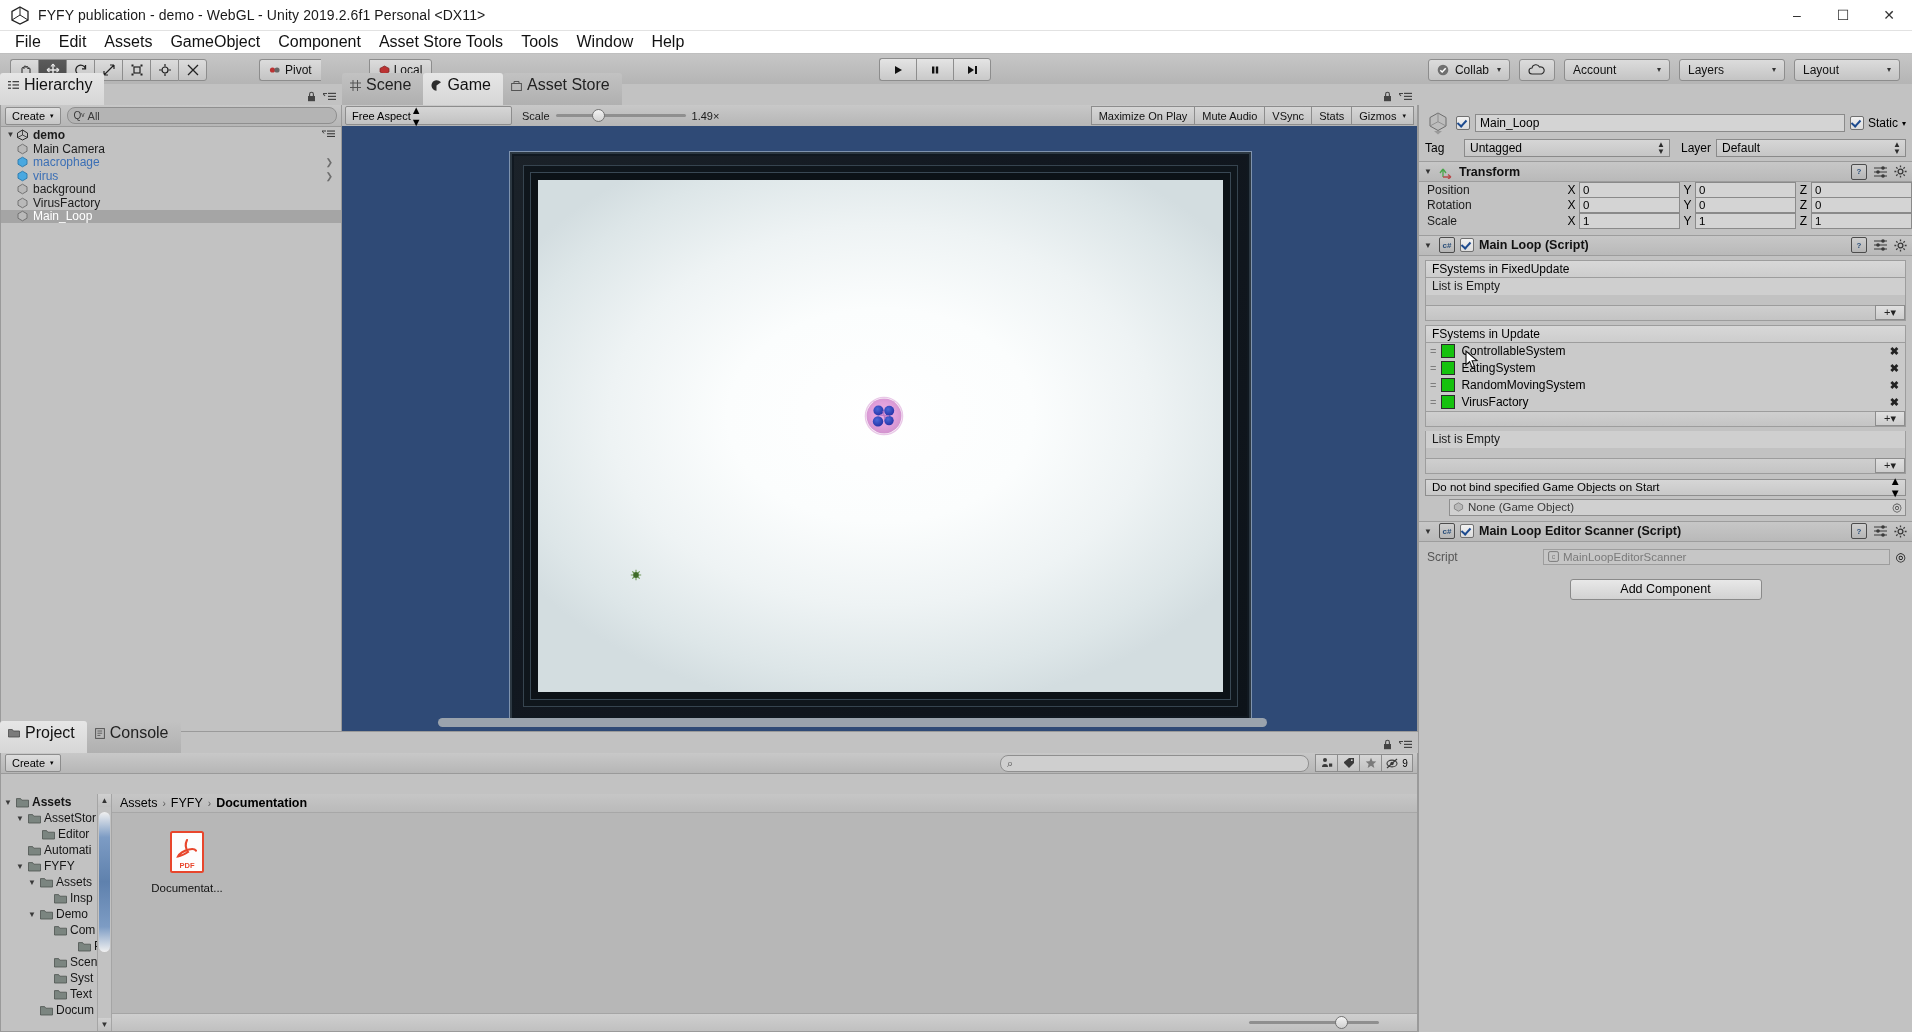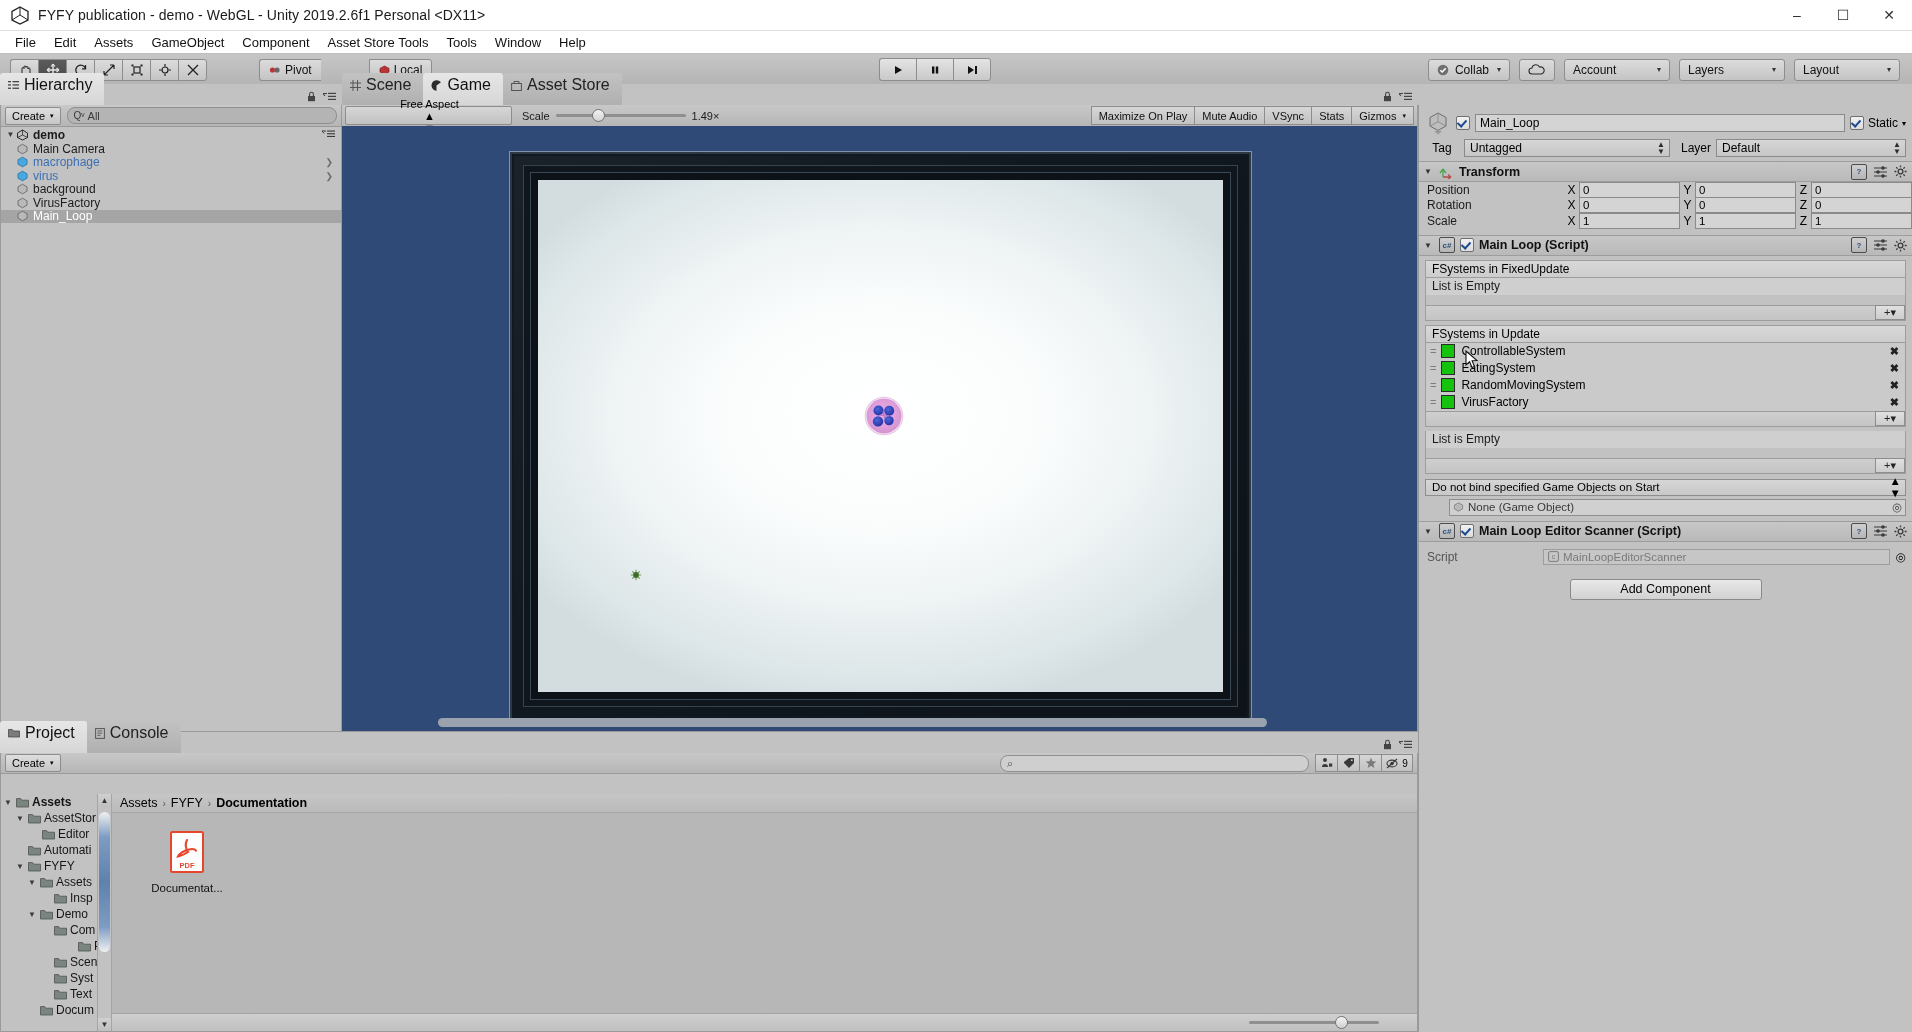--- a/index.html
+++ b/index.html
@@ -16,21 +16,21 @@
   
   .titlebar{height:30px;background:#ffffff;display:flex;align-items:center;position:relative;border-bottom:1px solid #e2e2e2;}
   .unity-logo{width:22px;height:20px;margin-left:9px;margin-right:7px;position:relative;}
   .unity-logo svg{display:block;}
   .title-text{font-size:14px;color:#1a1a1a;letter-spacing:0.1px;}
   .winbtns{position:absolute;right:0;top:0;height:30px;display:flex;}
   .winbtn{width:46px;height:30px;display:flex;align-items:center;justify-content:center;color:#333;font-size:14px;}
 
   
   .menubar{height:22px;background:#ffffff;display:flex;align-items:center;padding-left:6px;border-bottom:1px solid #bfbfbf;}
-  .menu-item{padding:4px 9px;font-size:13px;color:#111;}
+  .menu-item{padding:4px 9px;font-size:16px;color:#111;}
 
   
   .toolbar{height:31px;background:linear-gradient(#c6c6c6,#b4b4b4);border-bottom:1px solid #8e8e8e;display:flex;align-items:center;position:relative;}
   .tool-group{display:flex;margin-left:10px;}
   .tbtn{width:27px;height:20px;background:linear-gradient(#dcdcdc,#c4c4c4);border:1px solid #8d8d8d;border-right-width:0;display:flex;align-items:center;justify-content:center;}
   .tool-group .tbtn:first-child{border-radius:3px 0 0 3px;}
   .tool-group .tbtn:last-child{border-radius:0 3px 3px 0;border-right-width:1px;}
   .tbtn.active{background:linear-gradient(#5b5b5b,#4a4a4a);}
   .tbtn.active svg *{stroke:#e8e8e8;}
   .pivot-group{display:flex;margin-left:52px;}
@@ -69,21 +69,21 @@
   .hrow .tri{width:11px;font-size:8px;color:#3a3a3a;text-align:center;}
   .hrow .cube{width:13px;height:12px;margin-right:4px;flex:none;}
   .hrow .lbl{white-space:nowrap;}
   .hrow .lbl.prefab{color:#3b6fb5;}
   .hrow .chev{position:absolute;right:8px;font-size:9px;color:#6d6d6d;}
   .hier-rightmenu{position:absolute;right:6px;font-size:10px;color:#3a3a3a;}
 
   
   #gameview{left:342px;top:0;width:1076px;height:648px;}
   .game-toolbar{height:21px;background:linear-gradient(#c8c8c8,#b6b6b6);border-bottom:1px solid #8e8e8e;display:flex;align-items:center;font-size:11px;}
-  .aspect-dd{width:155px;height:17px;margin-left:3px;background:linear-gradient(#d6d6d6,#c2c2c2);border:1px solid #8d8d8d;border-radius:2px;display:flex;align-items:center;justify-content:center;padding:0 4px 0 6px;flex-direction:column;}
+  .aspect-dd{width:155px;height:17px;margin-left:3px;background:linear-gradient(#d6d6d6,#c2c2c2);border:1px solid #8d8d8d;border-radius:2px;display:flex;align-items:center;justify-content:flex-start;padding:0 4px 0 6px;}
   .scale-lbl{margin-left:10px;color:#1b1b1b;}
   .scale-track{width:130px;height:3px;background:#8f8f8f;border-radius:2px;margin:0 6px;position:relative;}
   .scale-knob{position:absolute;left:36px;top:-5px;width:11px;height:11px;border-radius:50%;background:linear-gradient(#f2f2f2,#d2d2d2);border:1px solid #737373;}
   .scale-val{color:#1b1b1b;}
   .game-right{margin-left:auto;display:flex;align-items:center;}
   .gbtn{height:17px;padding:0 7px;background:linear-gradient(#d6d6d6,#c2c2c2);border:1px solid #8d8d8d;border-right:none;display:flex;align-items:center;color:#111;}
   .gbtn:last-child{border-right:1px solid #8d8d8d;margin-right:3px;}
   .game-canvas{position:absolute;left:0;right:0;top:21px;bottom:0;background:#2f4a76;overflow:hidden;}
   .frame-outer{position:absolute;left:168px;top:26px;width:741px;height:568px;
       background:linear-gradient(135deg,#1b2229,#121820 40%,#0d1319);
@@ -100,21 +100,21 @@
   
   #inspector{left:1418px;top:0;width:494px;height:948px;}
   .insp-body{position:absolute;left:0;right:0;top:21px;bottom:0;background:#c2c2c2;border-left:1px solid #9a9a9a;overflow:hidden;}
   .obj-header{display:flex;align-items:center;padding:5px 6px 0 6px;gap:5px;}
   .obj-icon{width:26px;height:26px;flex:none;}
   .cb{width:12px;height:12px;background:linear-gradient(#f2f2f2,#dcdcdc);border:1px solid #707070;border-radius:2px;position:relative;flex:none;}
   .cb.on::after{content:"";position:absolute;left:2px;top:1px;width:4px;height:7px;border:solid #1d4b8f;border-width:0 2px 2px 0;transform:rotate(42deg);}
   .name-field{flex:1;height:16px;background:#d4d4d4;border:1px solid #8a8a8a;display:flex;align-items:center;padding:0 4px;font-size:12px;}
   .static-wrap{display:flex;align-items:center;gap:4px;font-size:12px;}
   .tag-row{display:flex;align-items:center;padding:3px 6px 4px 6px;gap:5px;font-size:12px;}
-  .tag-lbl{width:34px;text-align:center;}
+  .tag-lbl{width:34px;text-align:left;}
   .dd{height:16px;background:linear-gradient(#d6d6d6,#c6c6c6);border:1px solid #8a8a8a;display:flex;align-items:center;justify-content:space-between;padding:0 4px 0 5px;font-size:12px;}
   .dd .sp{font-size:8px;color:#2b2b2b;line-height:7px;}
 
   .comp-header{height:19px;background:linear-gradient(#c7c7c7,#b9b9b9);border-top:1px solid #9d9d9d;border-bottom:1px solid #9d9d9d;display:flex;align-items:center;gap:5px;padding:0 5px;}
   .comp-header .tri{font-size:8px;color:#333;width:10px;}
   .comp-title{font-weight:bold;font-size:12.5px;color:#111;}
   .comp-icons{margin-left:auto;display:flex;gap:7px;align-items:center;}
   .script-badge{width:14px;height:14px;border:1px solid #4c4c4c;border-radius:2px;background:linear-gradient(#cfcfcf,#b5b5b5);display:flex;align-items:center;justify-content:center;font-size:8px;color:#2a4f7a;font-weight:bold;}
 
   .vec-row{height:15.5px;display:flex;align-items:center;font-size:12px;padding-left:8px;}

